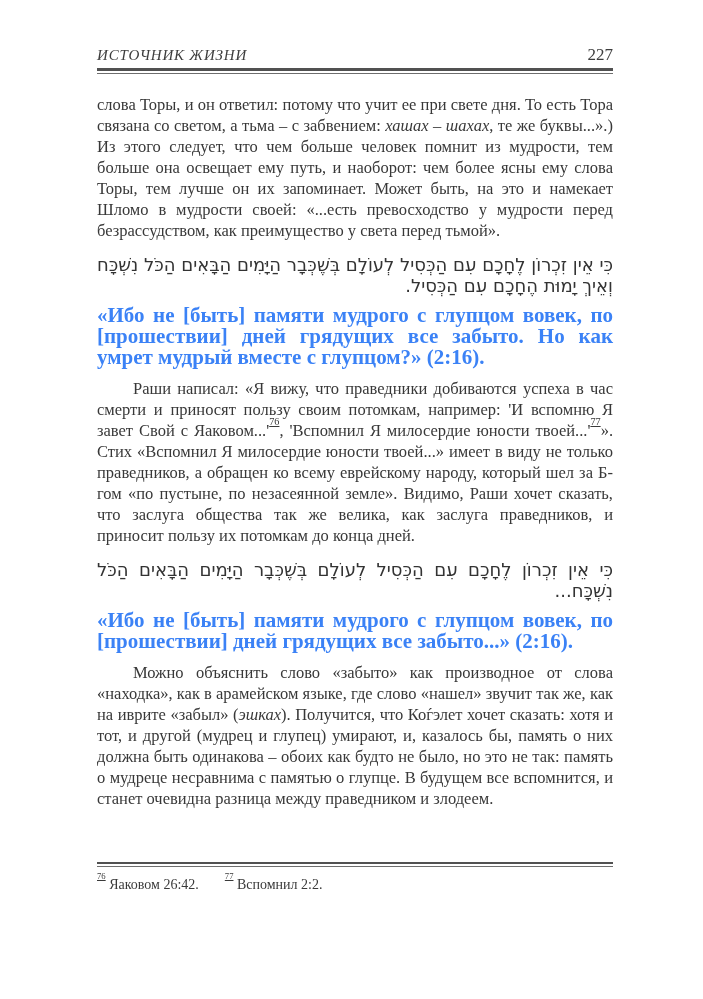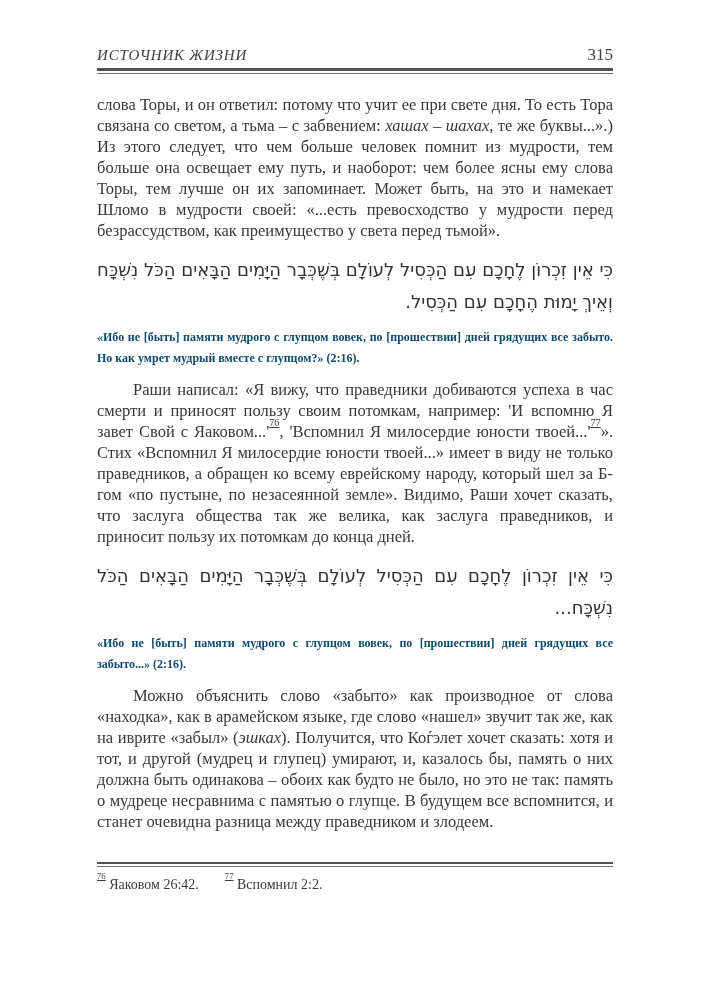--- a/index.html
+++ b/index.html
@@ -43,31 +43,31 @@
     text-align: justify;
     margin-top: 20px;
   }
   .body-par.indent { text-indent: 36px; margin-top: 10px; }
   .hebrew {
     direction: rtl;
     unicode-bidi: isolate;
     text-align: justify;
     font-family: "DejaVu Sans", sans-serif;
     font-size: 18px;
-    line-height: 32px;
+    line-height: 21px;
     color: #333333;
     margin-top: 13px;
   }
   .quote {
     font-weight: bold;
-    font-size: 12px;
+    font-size: 21px;
     line-height: 21px;
     text-align: justify;
     margin-top: 9px;
-    color: #0c4a6e;
+    color: #3b82f6;
   }
   sup.ref {
     font-size: 62%;
     position: relative;
     top: -0.45em;
     line-height: 0;
     text-decoration: underline;
   }
   .footer {
     position: absolute;
@@ -84,21 +84,21 @@
   }
   .fn { margin-right: 26px; }
 </style>
 </head>
 <body>
 
 <div class="page">
 
   <div class="header">
     <span class="running-title">ИСТОЧНИК ЖИЗНИ</span>
-    <span class="page-number">315</span>
+    <span class="page-number">227</span>
   </div>
   <div class="double-rule"></div>
 
   <p class="body-par"><span>слова Торы, и он ответил: потому что учит ее при свете дня. То есть Тора связана со светом, а тьма – с забвением: </span><i>хашах – шахах</i><span>, те же буквы...».) Из этого следует, что чем больше человек помнит из мудрости, тем больше она освещает ему путь, и наоборот: чем более ясны ему слова Торы, тем лучше он их запоминает. Может быть, на это и намекает Шломо в мудрости своей: «...есть превосходство у мудрости перед безрассудством, как преимущество у света перед тьмой».</span></p>
 
   <p class="hebrew">כִּי אֵין זִכְרוֹן לֶחָכָם עִם הַכְּסִיל לְעוֹלָם בְּשֶׁכְּבָר הַיָּמִים הַבָּאִים הַכֹּל נִשְׁכָּח וְאֵיךְ יָמוּת הֶחָכָם עִם הַכְּסִיל.</p>
 
   <p class="quote">«Ибо не [быть] памяти мудрого с глупцом вовек, по [прошествии] дней грядущих все забыто. Но как умрет мудрый вместе с глупцом?» (2:16).</p>
 
   <p class="body-par indent"><span>Раши написал: «Я вижу, что праведники добиваются успеха в час смерти и приносят пользу своим потомкам, например: 'И вспомню Я завет Свой с Яаковом...'</span><sup class="ref">76</sup><span>, 'Вспомнил Я милосердие юности твоей...'</span><sup class="ref">77</sup><span>». Стих «Вспомнил Я милосердие юности твоей...» имеет в виду не только праведников, а обращен ко всему еврейскому народу, который шел за Б-гом «по пустыне, по незасеянной земле». Видимо, Раши хочет сказать, что заслуга общества так же велика, как заслуга праведников, и приносит пользу их потомкам до конца дней.</span></p>

